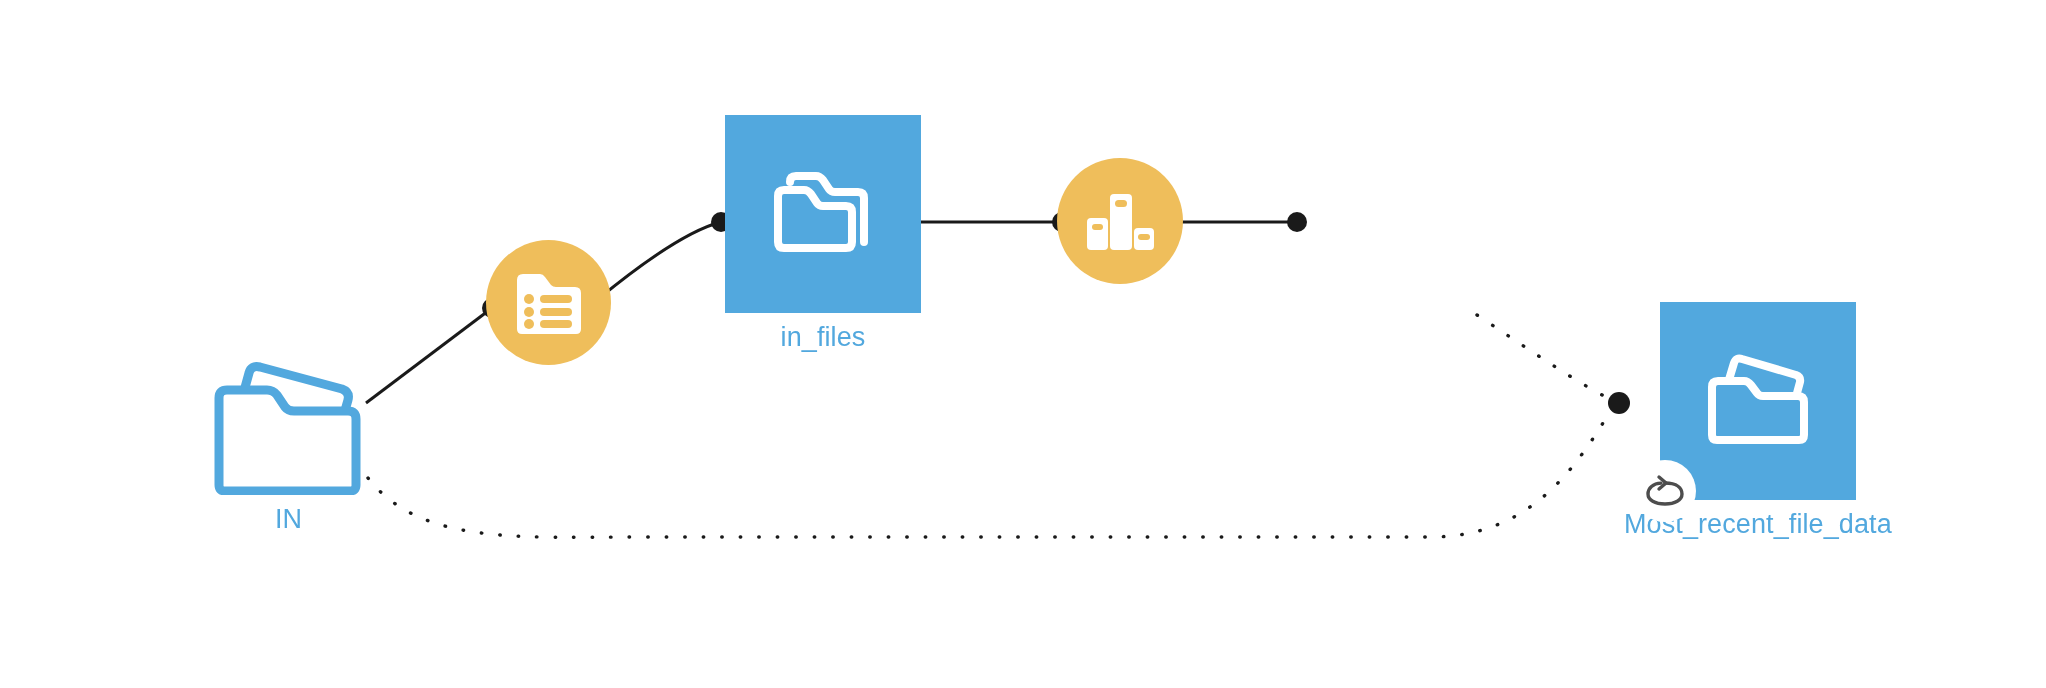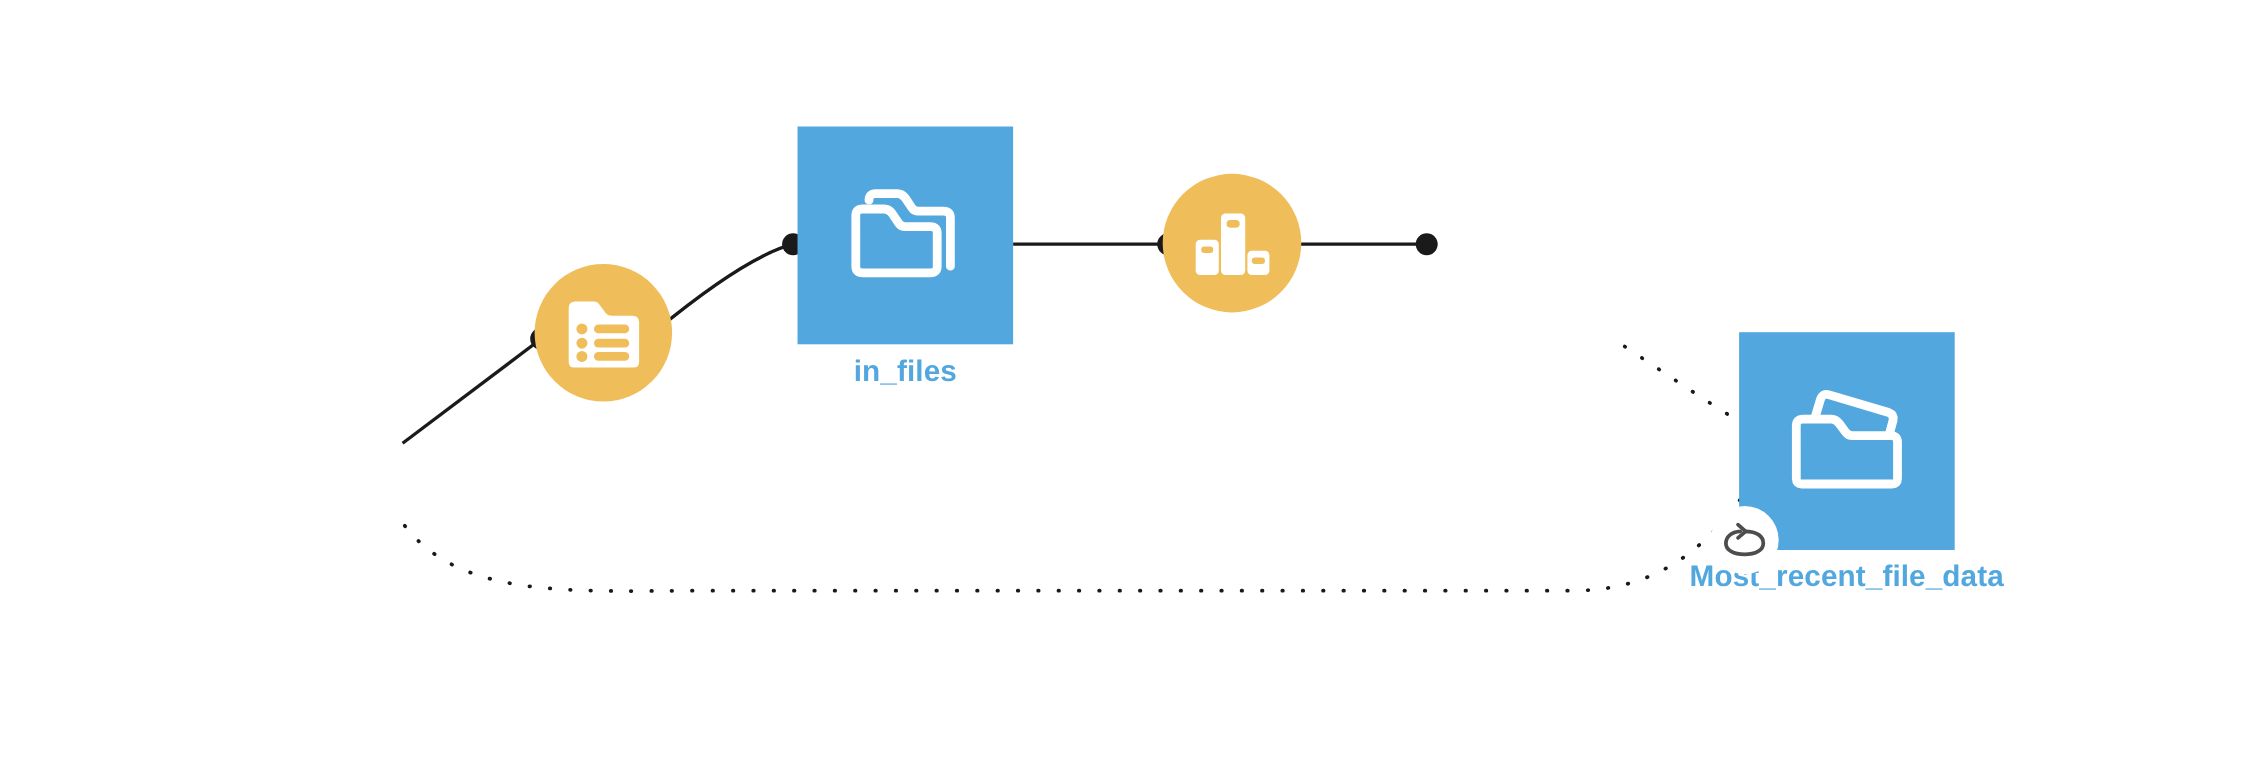--- a/index.html
+++ b/index.html
@@ -22,21 +22,20 @@
     left: 0;
     top: 0;
     width: 2046px;
     height: 688px;
   }
   .node {
     position: absolute;
     display: flex;
     flex-direction: column;
     align-items: center;
-    font-weight: bold;
   }
   .node-shape {
     position: relative;
     display: flex;
     align-items: center;
     justify-content: center;
   }
   .sq {
     background: #52a8de;
   }
@@ -87,20 +86,29 @@
 
     <path d="M 368 478 C 420 545, 520 537, 640 537 L 1430 537 C 1530 537, 1575 470, 1614 405" fill="none" stroke="#1a1a1a" stroke-width="3.4" stroke-linecap="round" stroke-dasharray="0.5 18"></path>
 
     <circle cx="492" cy="308" r="10" fill="#1a1a1a"></circle>
     <circle cx="721" cy="222" r="10" fill="#1a1a1a"></circle>
     <circle cx="1062" cy="222" r="10" fill="#1a1a1a"></circle>
     <circle cx="1297" cy="222" r="10" fill="#1a1a1a"></circle>
     <circle cx="1619" cy="403" r="11" fill="#1a1a1a"></circle>
   </svg>
 
+  <div class="node outline-node" style="left:211px; top:355px;">
+    <div class="node-shape" style="width:155px;height:140px;">
+      <svg width="155" height="140" viewBox="0 0 155 140" xmlns="http://www.w3.org/2000/svg">
+        <path d="M 30 47 L 38 18 Q 40 10 49 12 L 131 34 Q 139 37 137 45 L 131 66" fill="none" stroke="#52a8de" stroke-width="9" stroke-linejoin="round" stroke-linecap="round"></path>
+        <path d="M 8 130 L 8 43 Q 8 35 16 35 L 56 35 Q 62 35 66 40 L 74 52 Q 77 56 83 56 L 137 56 Q 145 56 145 64 L 145 130 Q 145 136 139 136 L 14 136 Q 8 136 8 130 Z" fill="#ffffff" stroke="#52a8de" stroke-width="9" stroke-linejoin="round"></path>
+      </svg>
+    </div>
+    <div class="node-label">IN</div>
+  </div>
 
   <div class="node" style="left:486px; top:240px;">
     <div class="node-shape circ" style="width:125px;height:125px;">
       <svg width="80" height="80" viewBox="0 0 80 80" xmlns="http://www.w3.org/2000/svg">
         <path d="M 8 66 L 8 17 Q 8 11 14 11 L 31 11 Q 34 11 36 14 L 42 22 Q 44 24 47 24 L 66 24 Q 72 24 72 30 L 72 66 Q 72 71 67 71 L 13 71 Q 8 71 8 66 Z" fill="#ffffff"></path>
         <circle cx="20" cy="36" r="5" fill="#efbe5b"></circle>
         <circle cx="20" cy="49" r="5" fill="#efbe5b"></circle>
         <circle cx="20" cy="61" r="5" fill="#efbe5b"></circle>
         <rect x="31" y="32" width="32" height="8" rx="4" fill="#efbe5b"></rect>
         <rect x="31" y="45" width="32" height="8" rx="4" fill="#efbe5b"></rect>
@@ -128,21 +136,21 @@
         <rect x="31" y="14" width="22" height="56" rx="4" fill="#ffffff"></rect>
         <rect x="36" y="20" width="12" height="7" rx="3.5" fill="#efbe5b"></rect>
         <rect x="55" y="48" width="20" height="22" rx="4" fill="#ffffff"></rect>
         <rect x="59" y="54" width="12" height="6" rx="3" fill="#efbe5b"></rect>
       </svg>
     </div>
     <div class="node-label"></div>
   </div>
 
 
-  <div class="node" style="left:1536px; top:302px;">
+  <div class="node" style="left:1624px; top:302px;">
     <div class="node-shape sq" style="width:196px;height:198px;">
       <svg width="116" height="104" viewBox="0 0 116 104" xmlns="http://www.w3.org/2000/svg">
         <path d="M 28 34 L 34 14 Q 36 8 42 10 L 96 26 Q 101 28 100 33 L 97 44" fill="none" stroke="#ffffff" stroke-width="8" stroke-linejoin="round" stroke-linecap="round"></path>
         <path d="M 12 86 L 12 38 Q 12 32 18 32 L 44 32 Q 48 32 51 36 L 57 44 Q 59 47 63 47 L 98 47 Q 104 47 104 53 L 104 86 Q 104 91 99 91 L 17 91 Q 12 91 12 86 Z" fill="#52a8de" stroke="#ffffff" stroke-width="8" stroke-linejoin="round"></path>
       </svg>
       <div class="loop-badge">
         <svg width="42" height="34" viewBox="0 0 42 34" xmlns="http://www.w3.org/2000/svg">
           <path d="M 21 9 C 33 9 38 14 38 20 C 38 26 31 30 21 30 C 11 30 4 26 4 20 C 4 14 9 9.5 17 9.1" fill="none" stroke="#4d4d4d" stroke-width="3.4" stroke-linecap="round"></path>
           <path d="M 15 3 L 22 9 L 15 15" fill="none" stroke="#4d4d4d" stroke-width="3.4" stroke-linecap="round" stroke-linejoin="round"></path>
         </svg>

